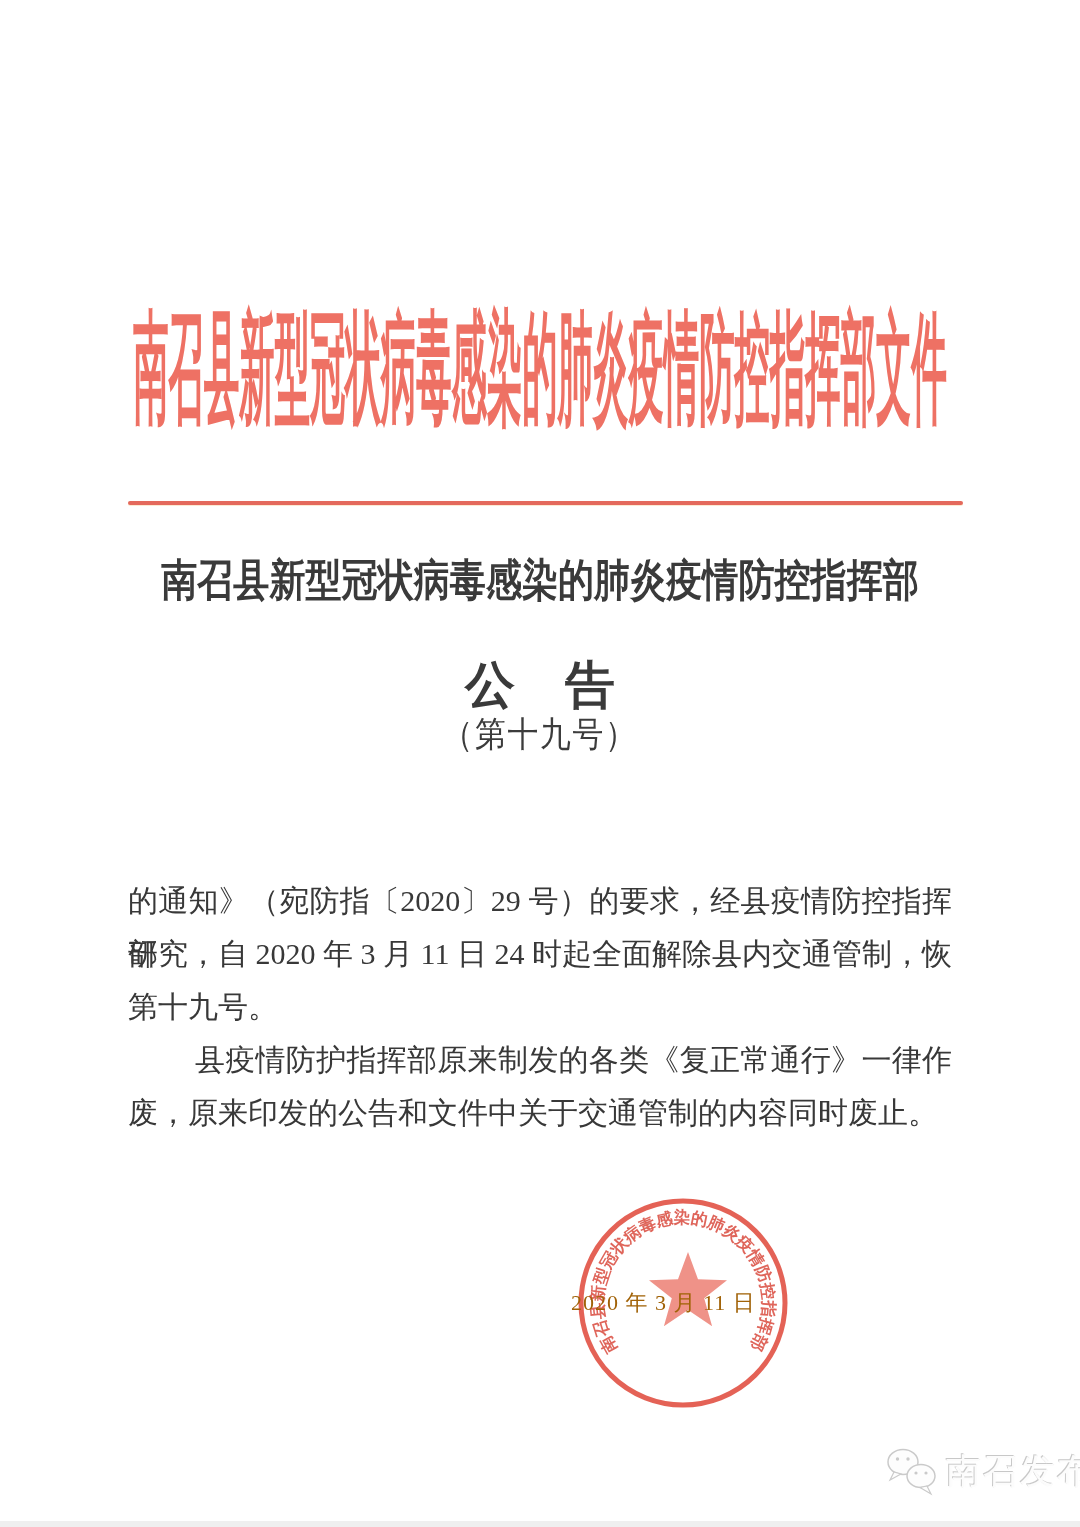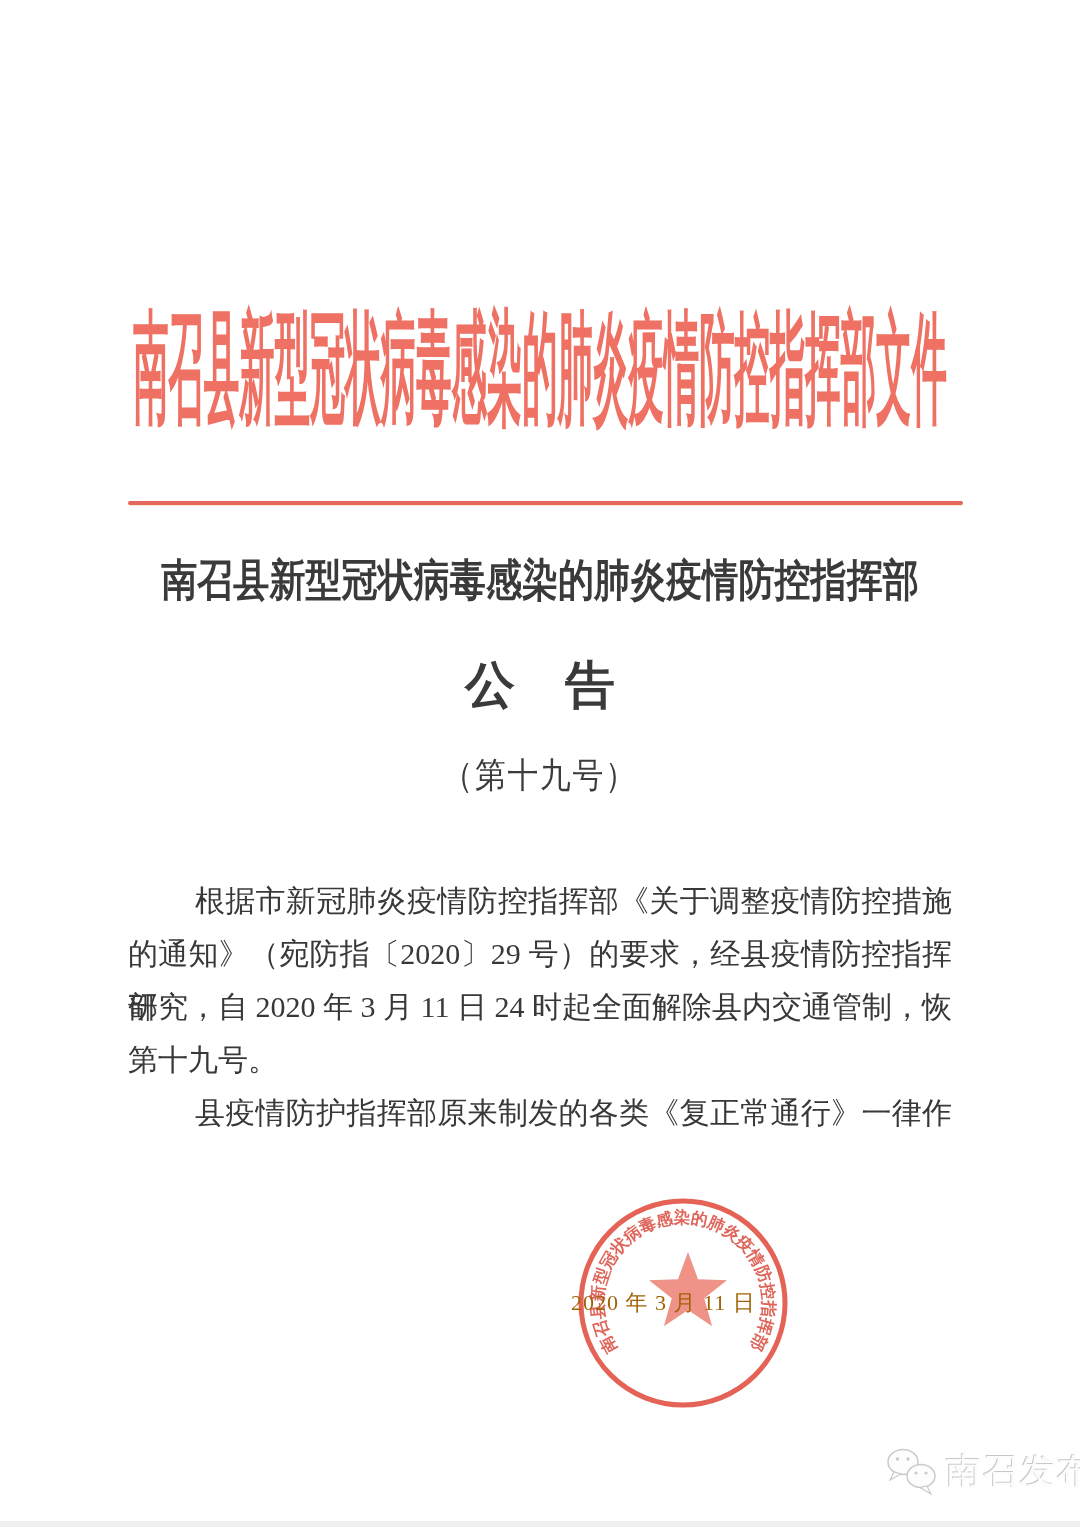--- a/index.html
+++ b/index.html
@@ -76,21 +76,21 @@
     font-size: 50px;
     line-height: 56px;
     font-weight: 700;
     color: #3a3a3a;
     white-space: pre;
     margin-top: 19px;
   }
 
   .docnum {
     position: absolute;
-    top: 754px;
+    top: 713px;
     left: 0;
     width: 100%;
     height: 48px;
     padding-left: 48px;
   }
   .docnum .docnum-inner {
     position: absolute;
     left: 50%;
     top: 0;
     white-space: nowrap;
@@ -193,25 +193,25 @@
     <span class="issuer-inner">南召县新型冠状病毒感染的肺炎疫情防控指挥部</span>
   </div>
 
   <div class="doctype">公　告</div>
 
   <div class="docnum">
     <span class="docnum-inner">（第十九号）</span>
   </div>
 
   <div class="bodytext">
-    <div class="bl ind jl">根据市新冠肺炎疫情防控指挥部《关于调整疫情防控措施</div>
     <div class="bl jl">的通知》（宛防指〔2020〕29 号）的要求，经县疫情防控指挥部</div>
     <div class="bl jl">研究，自 2020 年 3 月 11 日 24 时起全面解除县内交通管制，恢</div>
     <div class="bl">第十九号。</div>
     <div class="bl ind jl">县疫情防护指挥部原来制发的各类《复正常通行》一律作</div>
+    <div class="bl">废，原来印发的公告和文件中关于交通管制的内容同时废止。</div>
   </div>
 
   <svg class="seal" viewBox="0 0 256 256" aria-hidden="true">
     <circle cx="128" cy="128" r="102" fill="none" stroke="#dd3b2c" stroke-width="5" opacity="0.8"></circle>
     <defs>
       <path id="sealArc" d="M 62.5 173.9 A 80 80 0 1 1 193.5 173.9" fill="none"></path>
     </defs>
     <text class="seal-ring-text" fill="#d84437" opacity="0.82">
       <textPath href="#sealArc" startOffset="0">南召县新型冠状病毒感染的肺炎疫情防控指挥部</textPath>
     </text>

